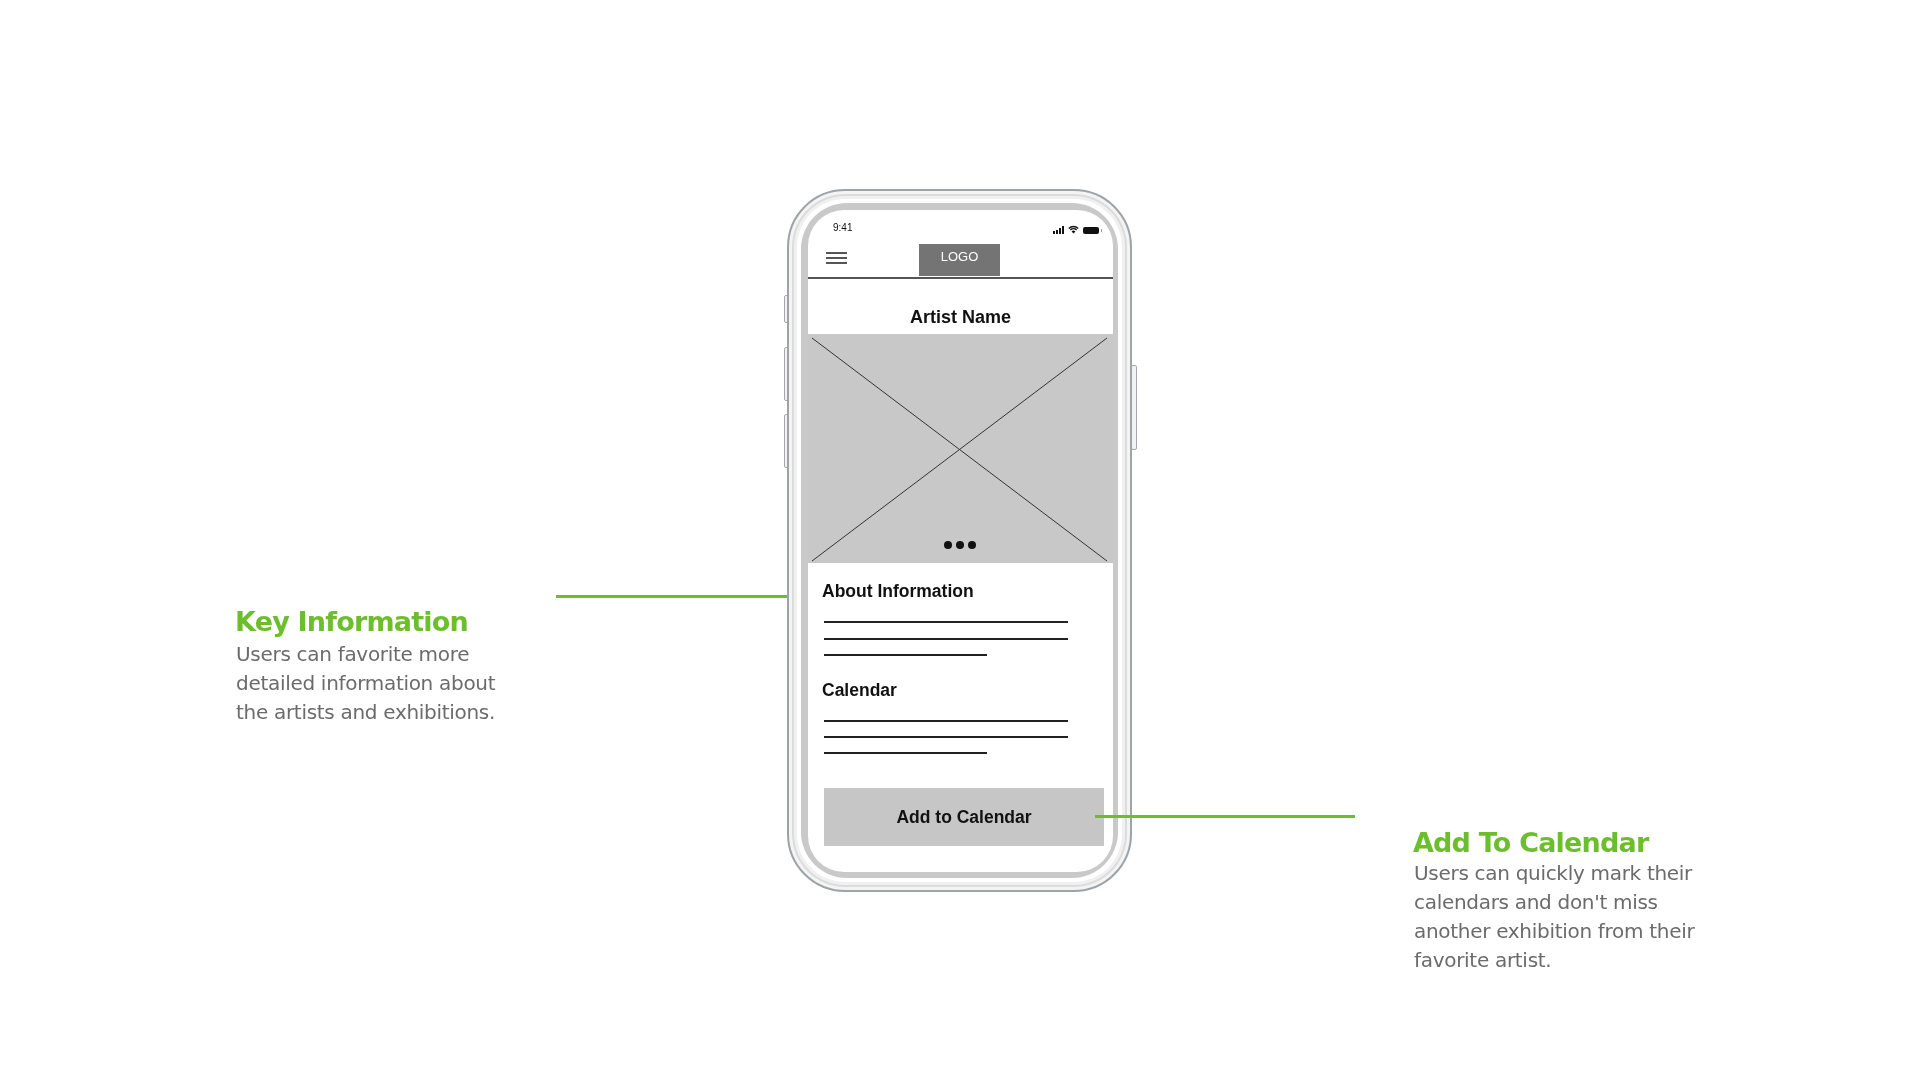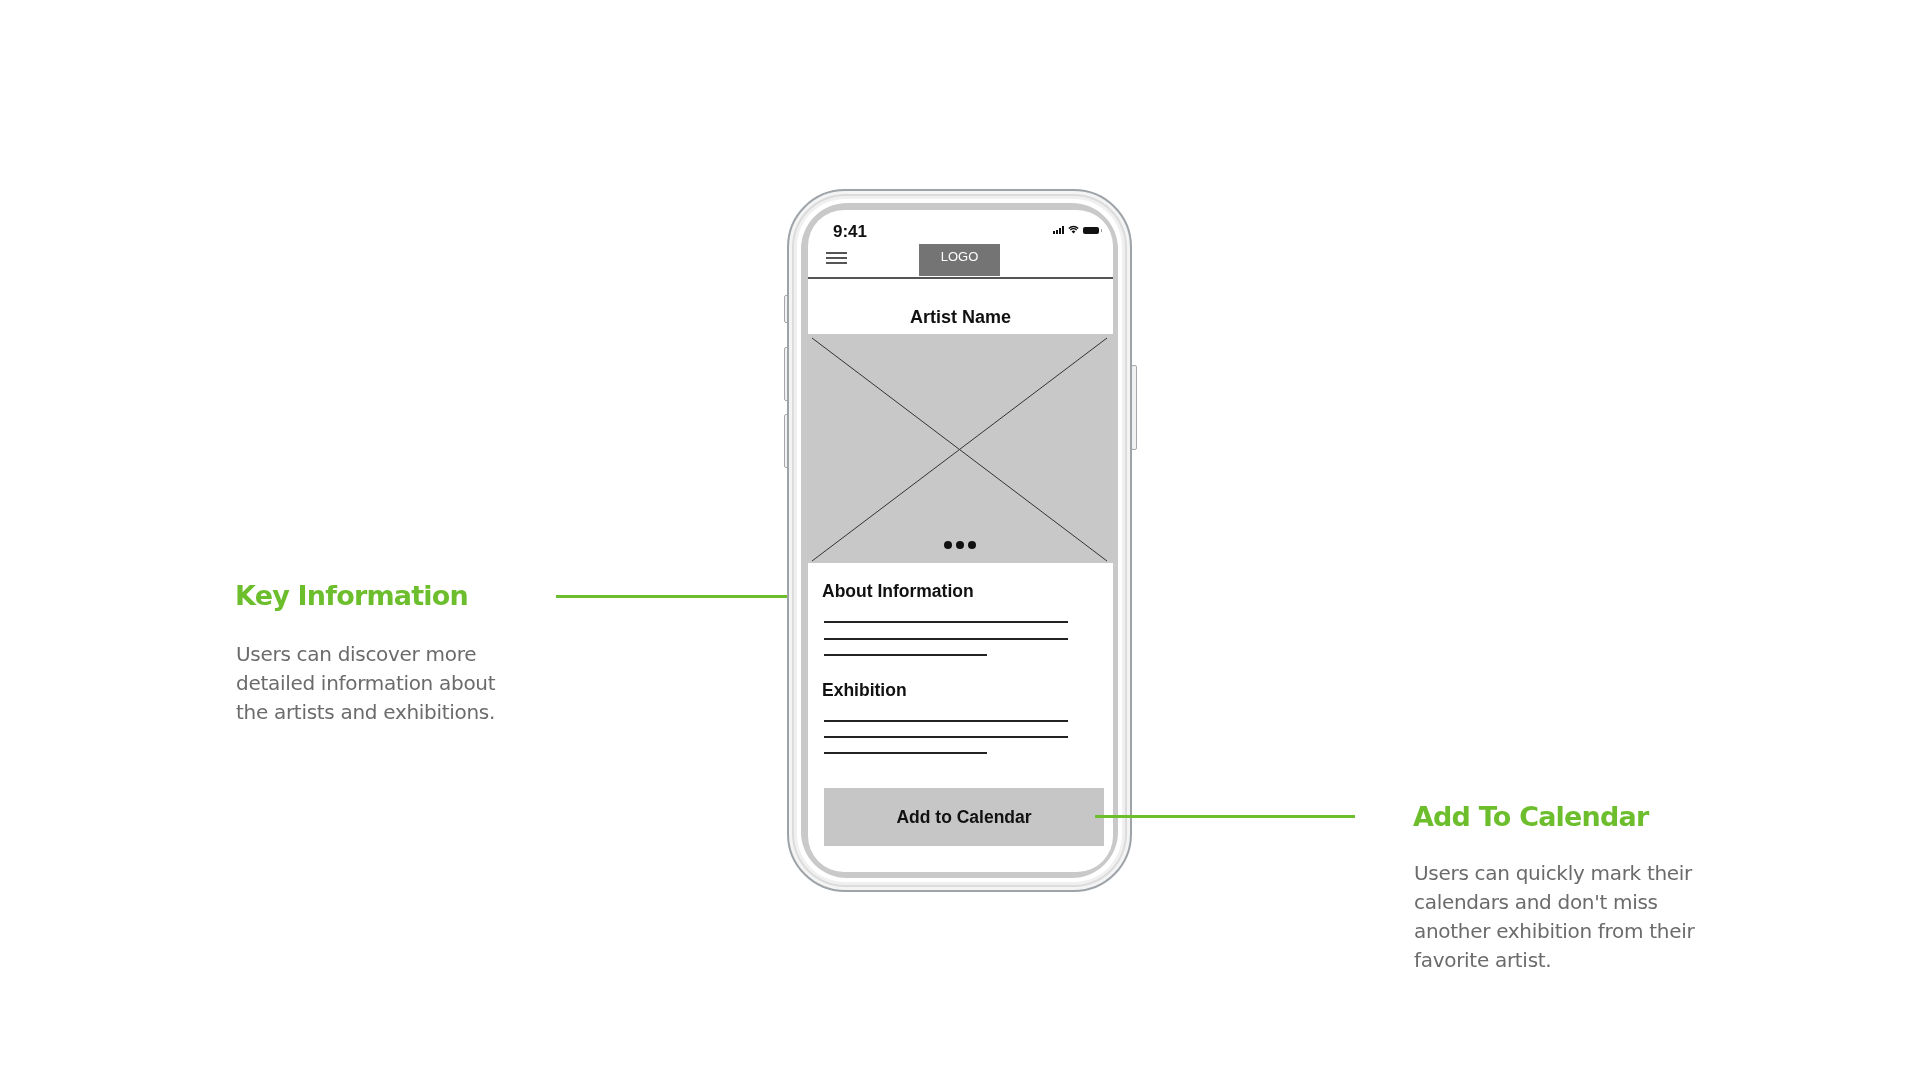--- a/index.html
+++ b/index.html
@@ -4,21 +4,21 @@
 <style>
   html, body { margin: 0; padding: 0; }
   body {
     width: 1920px; height: 1080px; background: #ffffff; position: relative; overflow: hidden;
     font-family: "Liberation Sans", sans-serif;
   }
 
   
   .ann-title {
     position: absolute; font-family: "DejaVu Sans", sans-serif; font-weight: bold;
-    font-size: 27px; letter-spacing: -0.8px; color: #6dbe2c; white-space: nowrap; line-height: 32px;
+    font-size: 27px; letter-spacing: -0.8px; color: #6dbe2c; white-space: nowrap; line-height: 32px; margin-top: 26px;
   }
   .ann-body {
     position: absolute; font-family: "DejaVu Sans", sans-serif; font-size: 20px;
     color: #6b6b6b; line-height: 29px; white-space: pre-line; letter-spacing: -0.3px;
   }
   .ann-line { position: absolute; height: 3px; background: #6dbe2c; }
 
   
   .phone {
     position: absolute; left: 787px; top: 189px; width: 345px; height: 703px;
@@ -32,21 +32,21 @@
     border-radius: 46px; background: #c9c9c9;
   }
   .side-btn {
     position: absolute; width: 4px; background: #f2f2f2; border: 1px solid #a5a9ad; border-radius: 2px;
   }
   .screen {
     position: absolute; left: 808px; top: 210px; width: 305px; height: 662px;
     background: #ffffff; border-radius: 36px; overflow: hidden;
   }
   .status-time {
-    position: absolute; left: 25px; top: 12px; font-size: 17px; font-weight: bold; color: #111;
+    position: absolute; left: 25px; top: 12px; font-size: 10px; font-weight: normal; color: #111;
   }
   .status-icons { position: absolute; right: 14px; top: 14px; height: 10px; display: flex; align-items: flex-end; gap: 4px; }
   .signal { display: flex; align-items: flex-end; gap: 1px; height: 8px; }
   .signal span { width: 2px; background: #111; display: block; }
   .battery { width: 16px; height: 7px; background: #111; border-radius: 2px; position: relative; }
   .battery::after { content: ""; position: absolute; right: -3px; top: 2px; width: 1.5px; height: 3px; background: #999; border-radius: 1px; }
 
   .hamburger { position: absolute; left: 18px; top: 42px; width: 21px; height: 12px; cursor: pointer; }
   .hamburger span { position: absolute; left: 0; width: 21px; height: 1.5px; background: #555; }
   .logo {
@@ -70,21 +70,21 @@
   .cta {
     position: absolute; left: 16px; top: 578px; width: 280px; height: 58px; background: #c6c6c6;
     border: none; font-family: "Liberation Sans", sans-serif; font-size: 17.5px; font-weight: bold; color: #111;
     cursor: pointer; padding: 0;
   }
 </style>
 </head>
 <body>
 
 <div class="ann-title" style="left:235px; top:580px;">Key Information</div>
-<div class="ann-body" style="left:236px; top:640px;">Users can discover more
+<div class="ann-body" style="left:236px; top:640px;">Users can favorite more
 detailed information about
 the artists and exhibitions.</div>
 <div class="ann-line" style="left:556px; top:595px; width:262px;"></div>
 
 <div class="ann-title" style="left:1413px; top:801px;">Add To Calendar</div>
 <div class="ann-body" style="left:1414px; top:859px;">Users can quickly mark their
 calendars and don't miss
 another exhibition from their
 favorite artist.</div>
 
@@ -135,21 +135,21 @@
       <span></span>
       <span></span>
     </div>
   </div>
 
   <div class="section-title" style="top:371px;">About Information</div>
   <div class="text-line" style="top:411px; width:244px;"></div>
   <div class="text-line" style="top:428px; width:244px;"></div>
   <div class="text-line" style="top:444px; width:163px;"></div>
 
-  <div class="section-title" style="top:470px;">Exhibition</div>
+  <div class="section-title" style="top:470px;">Calendar</div>
   <div class="text-line" style="top:510px; width:244px;"></div>
   <div class="text-line" style="top:526px; width:244px;"></div>
   <div class="text-line" style="top:542px; width:163px;"></div>
 
   <button class="cta">Add to Calendar</button>
 </div>
 
 <div class="ann-line" style="left:1095px; top:815px; width:260px;"></div>
 
 </body></html>

